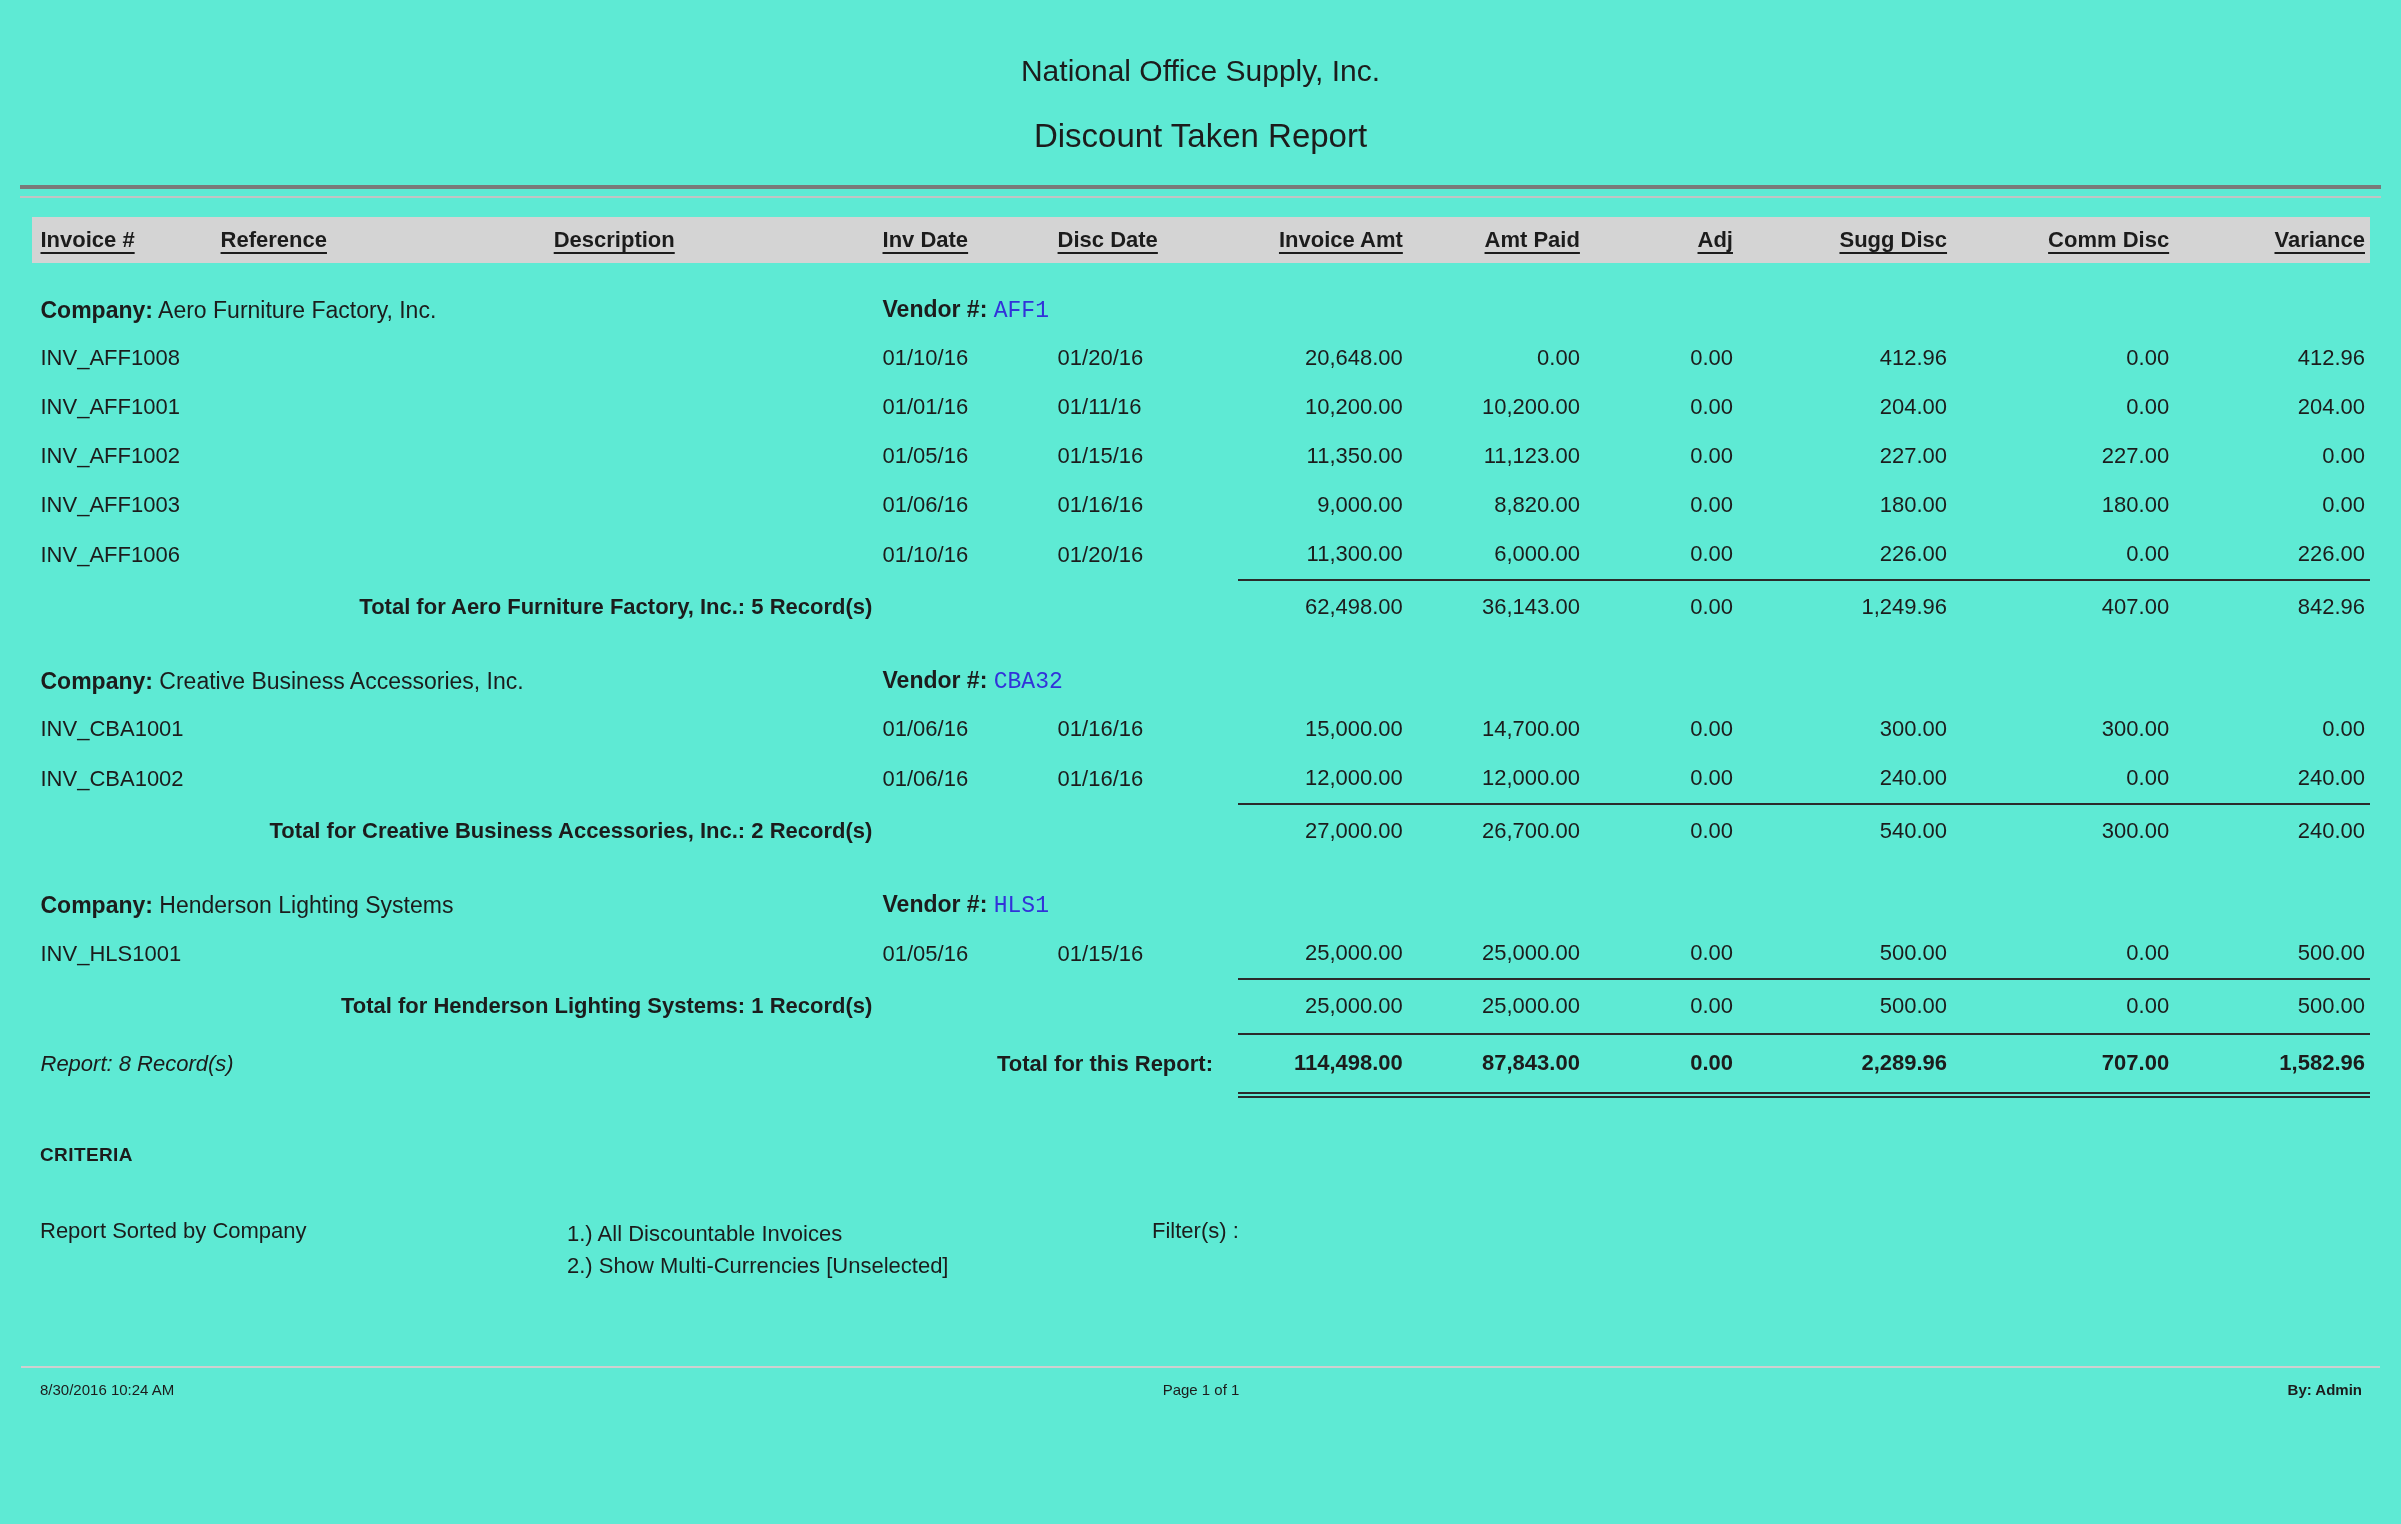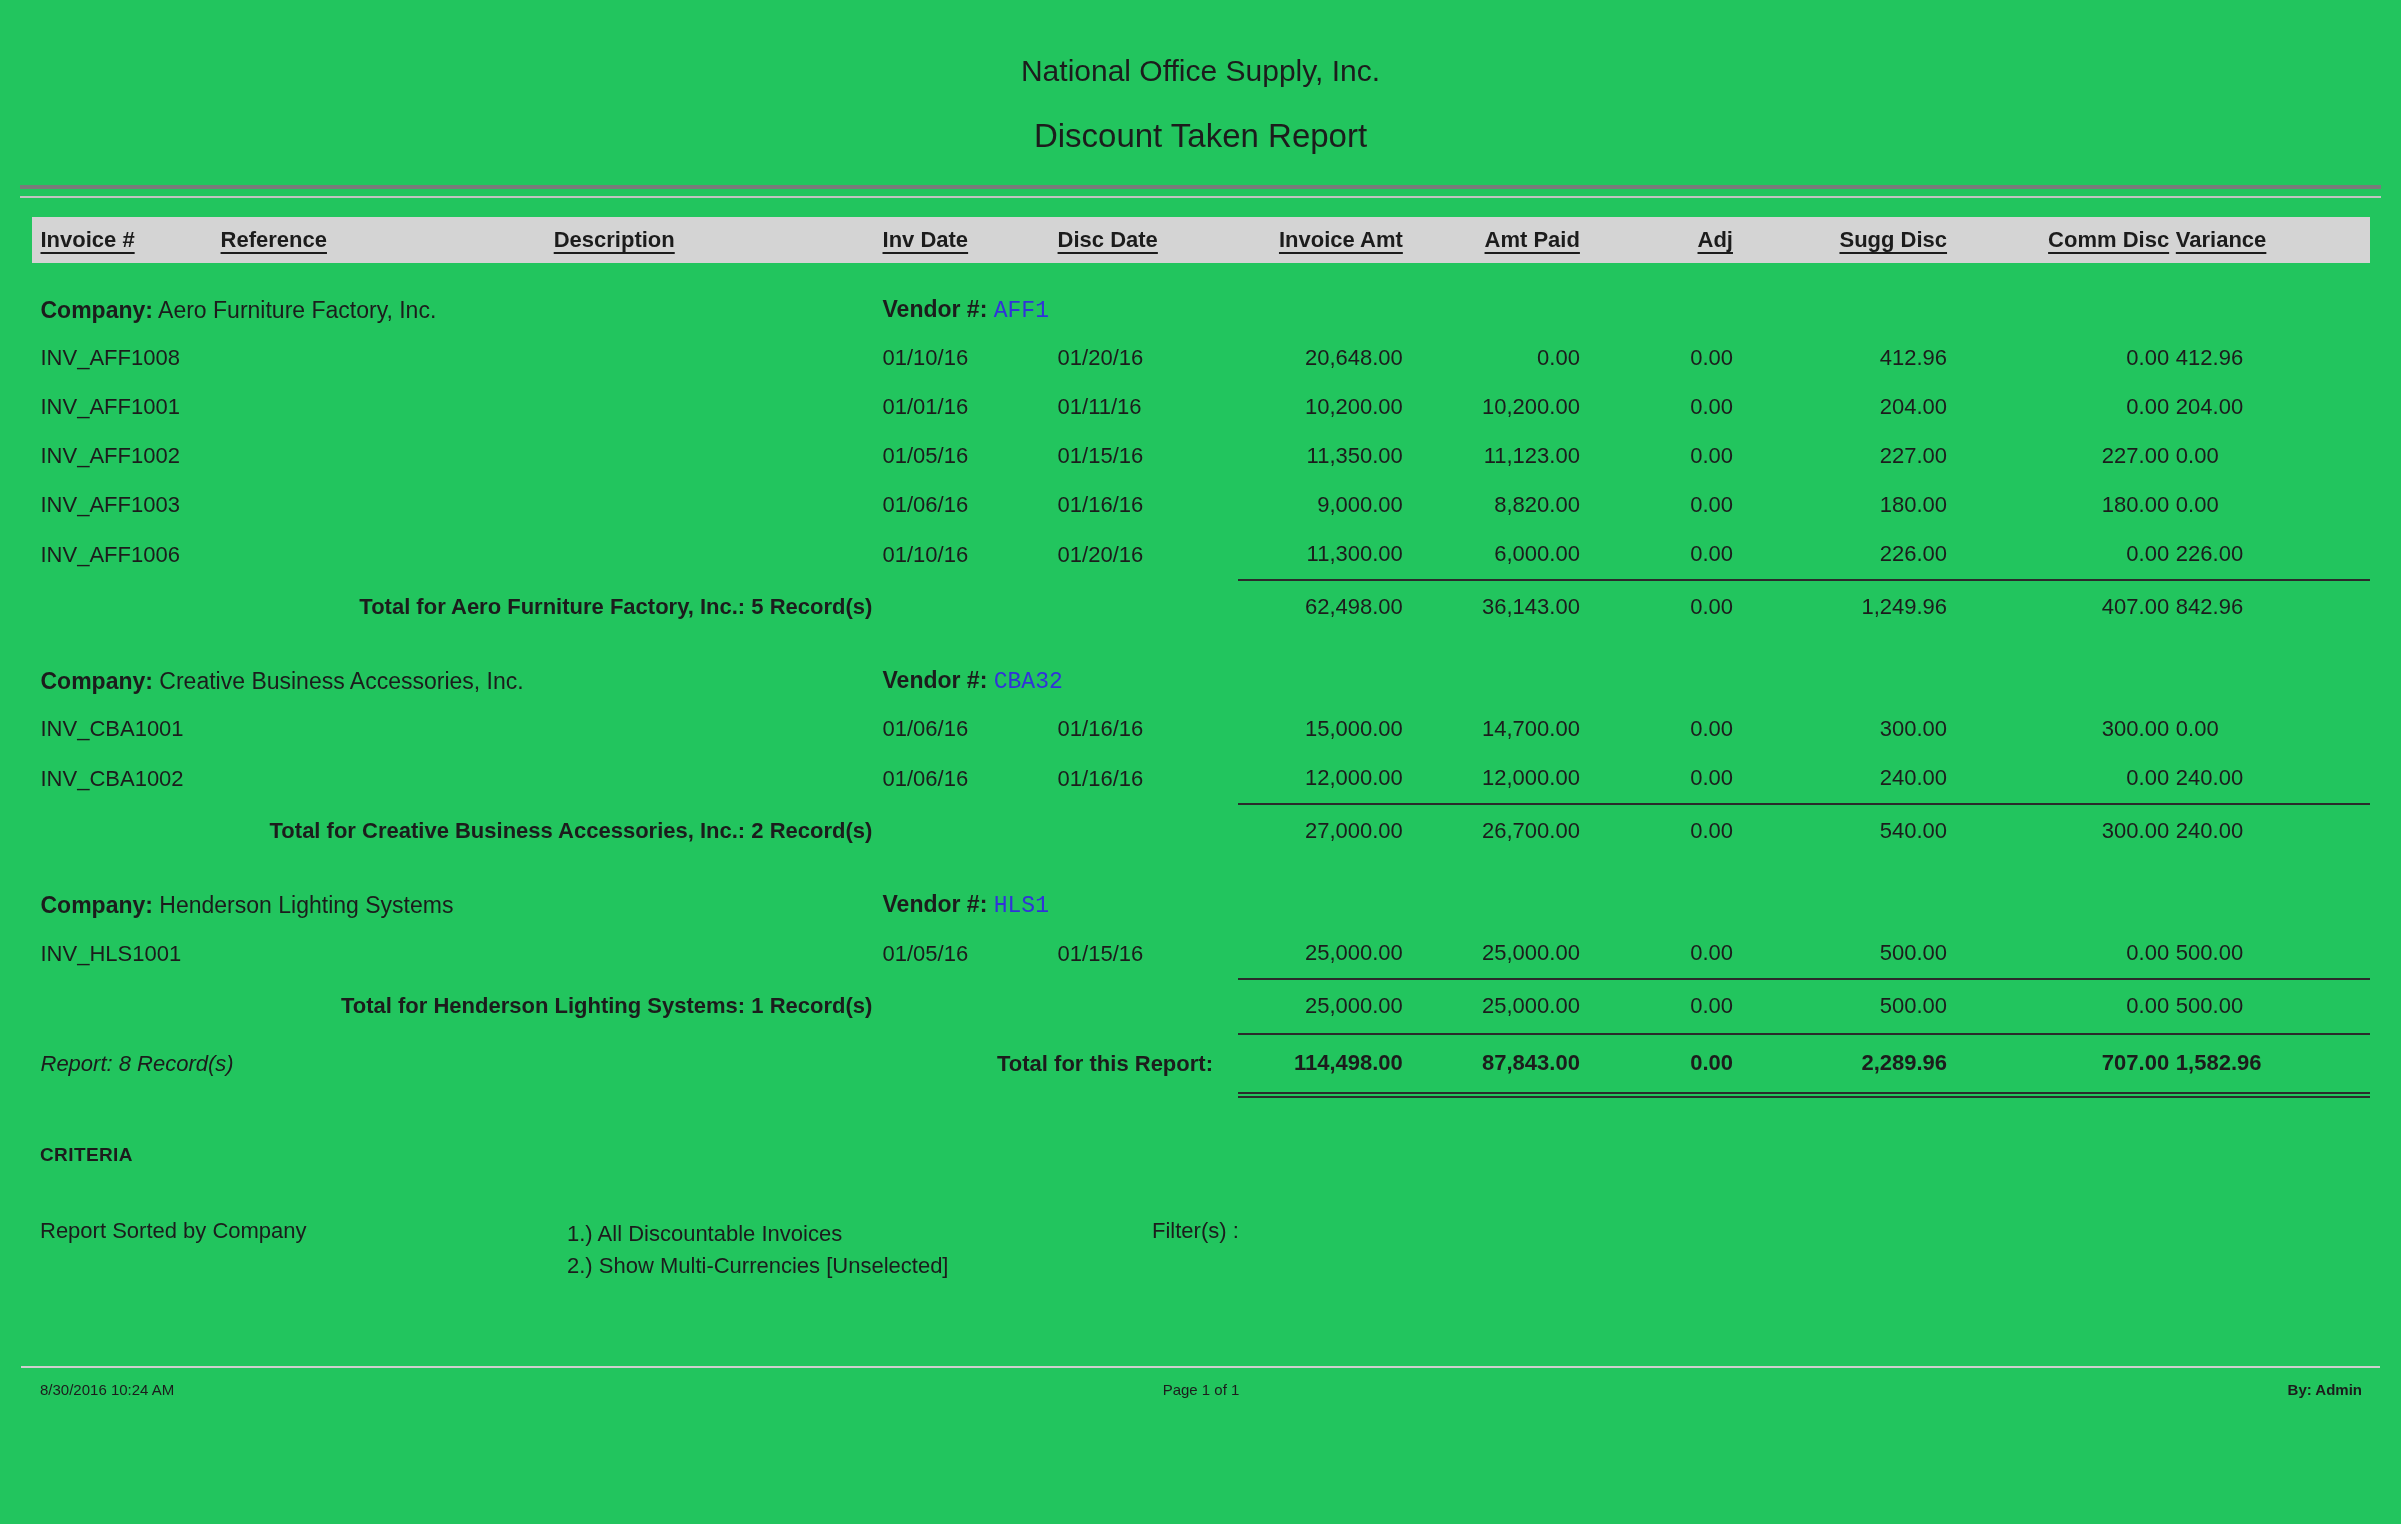--- a/index.html
+++ b/index.html
@@ -1,19 +1,19 @@
 <!DOCTYPE html>
 <html style="--vendor-link: #3232d9; --header-bg: #d4d4d4;font-size:11.4px"><head>
 <meta charset="utf-8">
 <style>
   html,body{margin:0;padding:0;background:#ffffff;}
   .page{
     position:relative;
     width:2401px;height:1525px;
-    background:#22c55e;
+    background:#5eead4;
     font-family:"Liberation Sans", sans-serif;
     color:#1c1c1c;
     overflow:hidden;
   }
   
   .title-block{padding-top:45px;text-align:center;}
   .org-name{font-size:30px;line-height:51px;font-weight:400;}
   .report-title{font-size:33px;line-height:79px;font-weight:400;}
   
   .rule-thick{height:3.5px;background:#7a7a7a;margin:10px 20px 0 20px;}
@@ -32,21 +32,21 @@
     font-weight:bold;
     text-decoration:underline;
     text-decoration-thickness:2.1px;
     text-underline-offset:5px;
     white-space:nowrap;
     vertical-align:middle;
   }
   th.lft,td.lft{text-align:left;padding-left:8.5px;}
   th.date,td.date{text-align:left;padding-left:9.2px;}
   th.num,td.num{text-align:right;padding-right:5.7px;}
-  th.num-last,td.num-last{text-align:left;padding-right:15px;}
+  th.num-last,td.num-last{text-align:right;padding-right:5px;}
   td{white-space:nowrap;}
   tr.company-row td{height:60px;vertical-align:bottom;padding-bottom:10px;font-size:23px;}
   .b{font-weight:bold;margin-top:11px;}
   .vendor-link{color:var(--vendor-link,#3232d9);text-decoration:none;font-family:Liberation Mono, monospace;}
   tr.data-row td{height:47px;vertical-align:middle;}
   tr.total-row td{height:51px;vertical-align:middle;font-weight:bold;}
   tr.total-row td.num,tr.total-row td.num-last{font-weight:400;}
   td.total-label{text-align:right;font-weight:bold;}
   td.rule-top{border-top:2.1px solid #2b2b2b;}
   tr.report-row td{height:55px;vertical-align:middle;}

